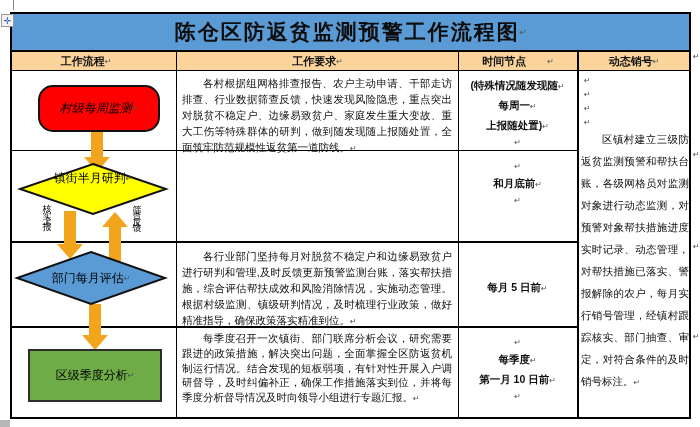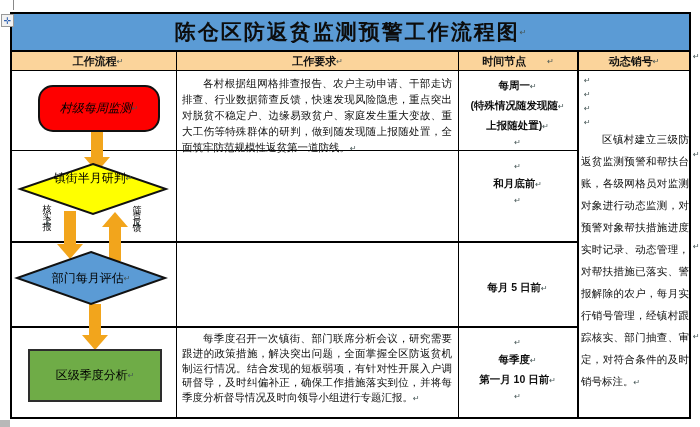--- a/index.html
+++ b/index.html
@@ -59,21 +59,21 @@
   <span class="abs outmark" style="left:693px;top:332px;">↵</span>
 
   <div class="abs" id="frame"></div>
 
   <div class="abs" id="titlebar">
     <span class="t">陈仓区防返贫监测预警工作流程图</span>
     <span class="pilcrow">↵</span>
   </div>
 
   <div class="abs" id="headerstrip"></div>
-  <div class="abs hcell" style="left:16px;width:164px;">
+  <div class="abs hcell" style="left:4px;width:164px;">
     <span>工作流程</span>
       <span class="pilcrow">↵</span>
   </div>
   <div class="abs hcell" style="left:177px;width:281px;">
     <span>工作要求</span>
       <span class="pilcrow">↵</span>
   </div>
   <div class="abs hcell" style="left:459px;width:118px;gap:21px;">
     <span>时间节点</span>
       <span class="pilcrow">↵</span>
@@ -88,27 +88,30 @@
   <div class="abs hline" style="left:10px;top:150px;width:567px;height:1px;"></div>
   <div class="abs hline" style="left:10px;top:241px;width:567px;height:2px;"></div>
   <div class="abs hline" style="left:10px;top:326px;width:567px;height:2px;"></div>
   <div class="abs vline" style="left:176px;top:50px;width:1px;height:369px;"></div>
   <div class="abs vline" style="left:458px;top:50px;width:1px;height:369px;"></div>
   <div class="abs vline" style="left:577px;top:50px;width:2px;height:369px;"></div>
 
   <div class="abs para" style="left:182px;top:75px;width:270px;">
     <span>各村根据组网格排查报告、农户主动申请、干部走访排查、行业数据筛查反馈，快速发现风险隐患，重点突出对脱贫不稳定户、边缘易致贫户、家庭发生重大变故、重大工伤等特殊群体的研判，做到随发现随上报随处置，全面筑牢防范规模性返贫第一道防线。</span><span class="pilcrow">↵</span>
   </div>
+  <div class="abs para" style="left:182px;top:248px;width:270px;">
+    <span>各行业部门坚持每月对脱贫不稳定户和边缘易致贫户进行研判和管理,及时反馈更新预警监测台账，落实帮扶措施，综合评估帮扶成效和风险消除情况，实施动态管理。根据村级监测、镇级研判情况，及时梳理行业政策，做好精准指导，确保政策落实精准到位。</span><span class="pilcrow">↵</span>
+  </div>
   <div class="abs para r4" style="left:182px;top:331px;width:270px;">
     <span>每季度召开一次镇街、部门联席分析会议，研究需要跟进的政策措施，解决突出问题，全面掌握全区防返贫机制运行情况。结合发现的短板弱项，有针对性开展入户调研督导，及时纠偏补正，确保工作措施落实到位，并将每季度分析督导情况及时向领导小组进行专题汇报。</span><span class="pilcrow">↵</span>
   </div>
 
   <div class="abs timecell" style="left:460px;top:76px;width:115px;">
+    <div><span>(特殊情况随发现随</span><span class="pilcrow">↵</span></div>
     <div><span>每周一</span><span class="pilcrow">↵</span></div>
-    <div><span>(特殊情况随发现随</span><span class="pilcrow">↵</span></div>
     <div><span>上报随处置)</span><span class="pilcrow">↵</span></div>
     <div class="pline"><span class="pilcrow">↵</span></div>
   </div>
   <div class="abs timecell" style="left:460px;top:160px;width:115px;">
     <div class="pline"><span class="pilcrow">↵</span></div>
     <div><span>和月底前</span><span class="pilcrow">↵</span></div>
     <div class="pline"><span class="pilcrow">↵</span></div>
   </div>
   <div class="abs timecell" style="left:460px;top:272px;width:115px;margin-top:6px;">
     <div><span>每月 5 日前</span><span class="pilcrow">↵</span></div>

